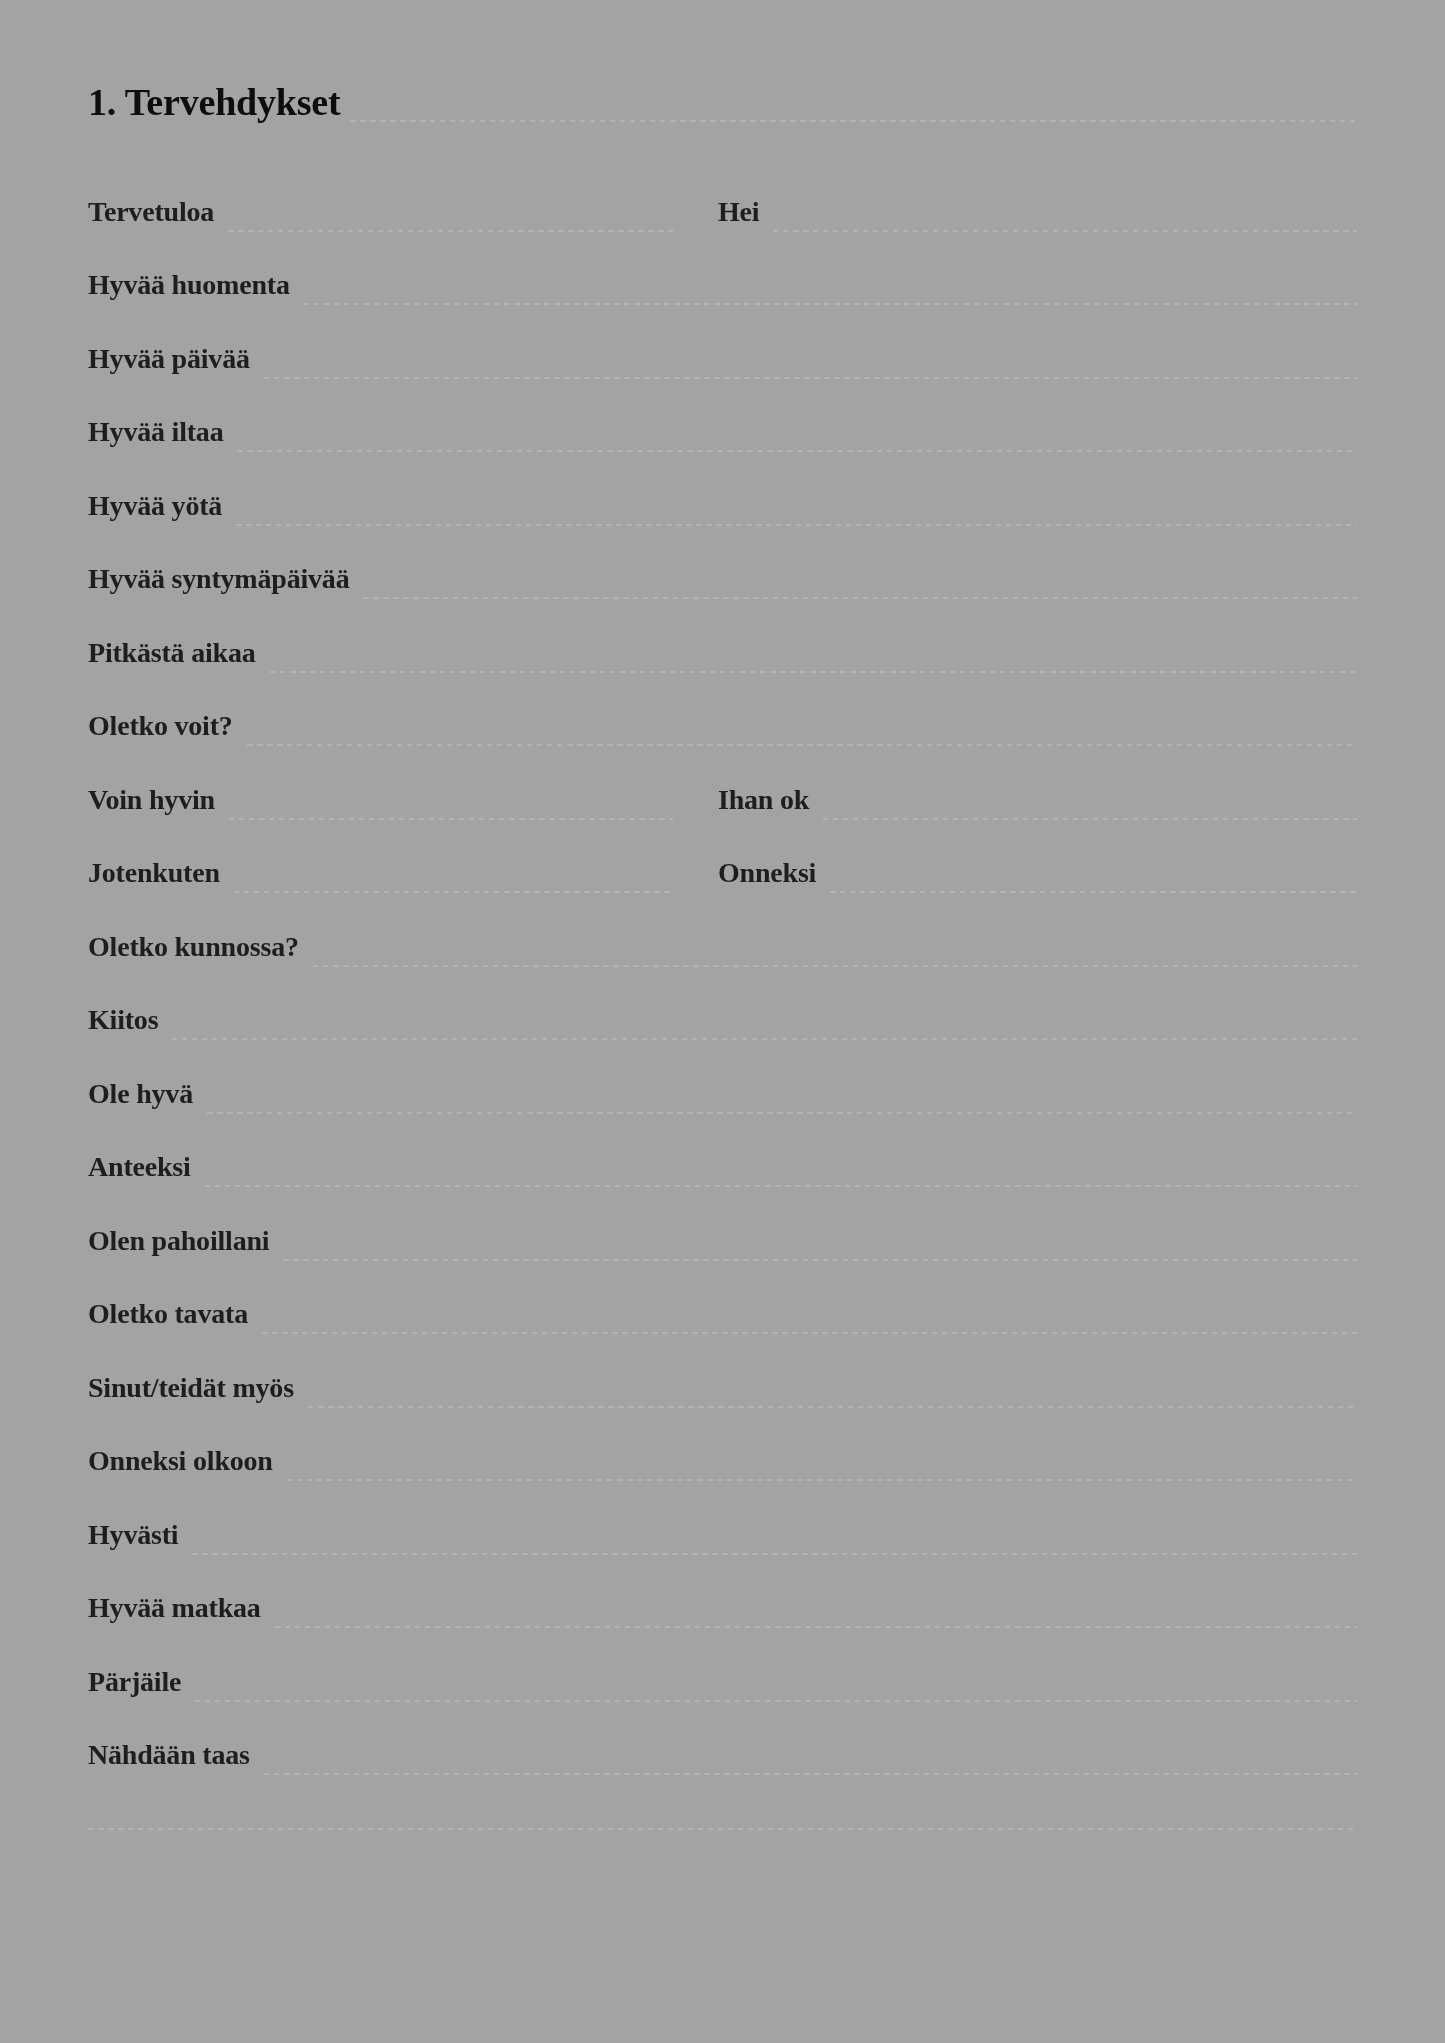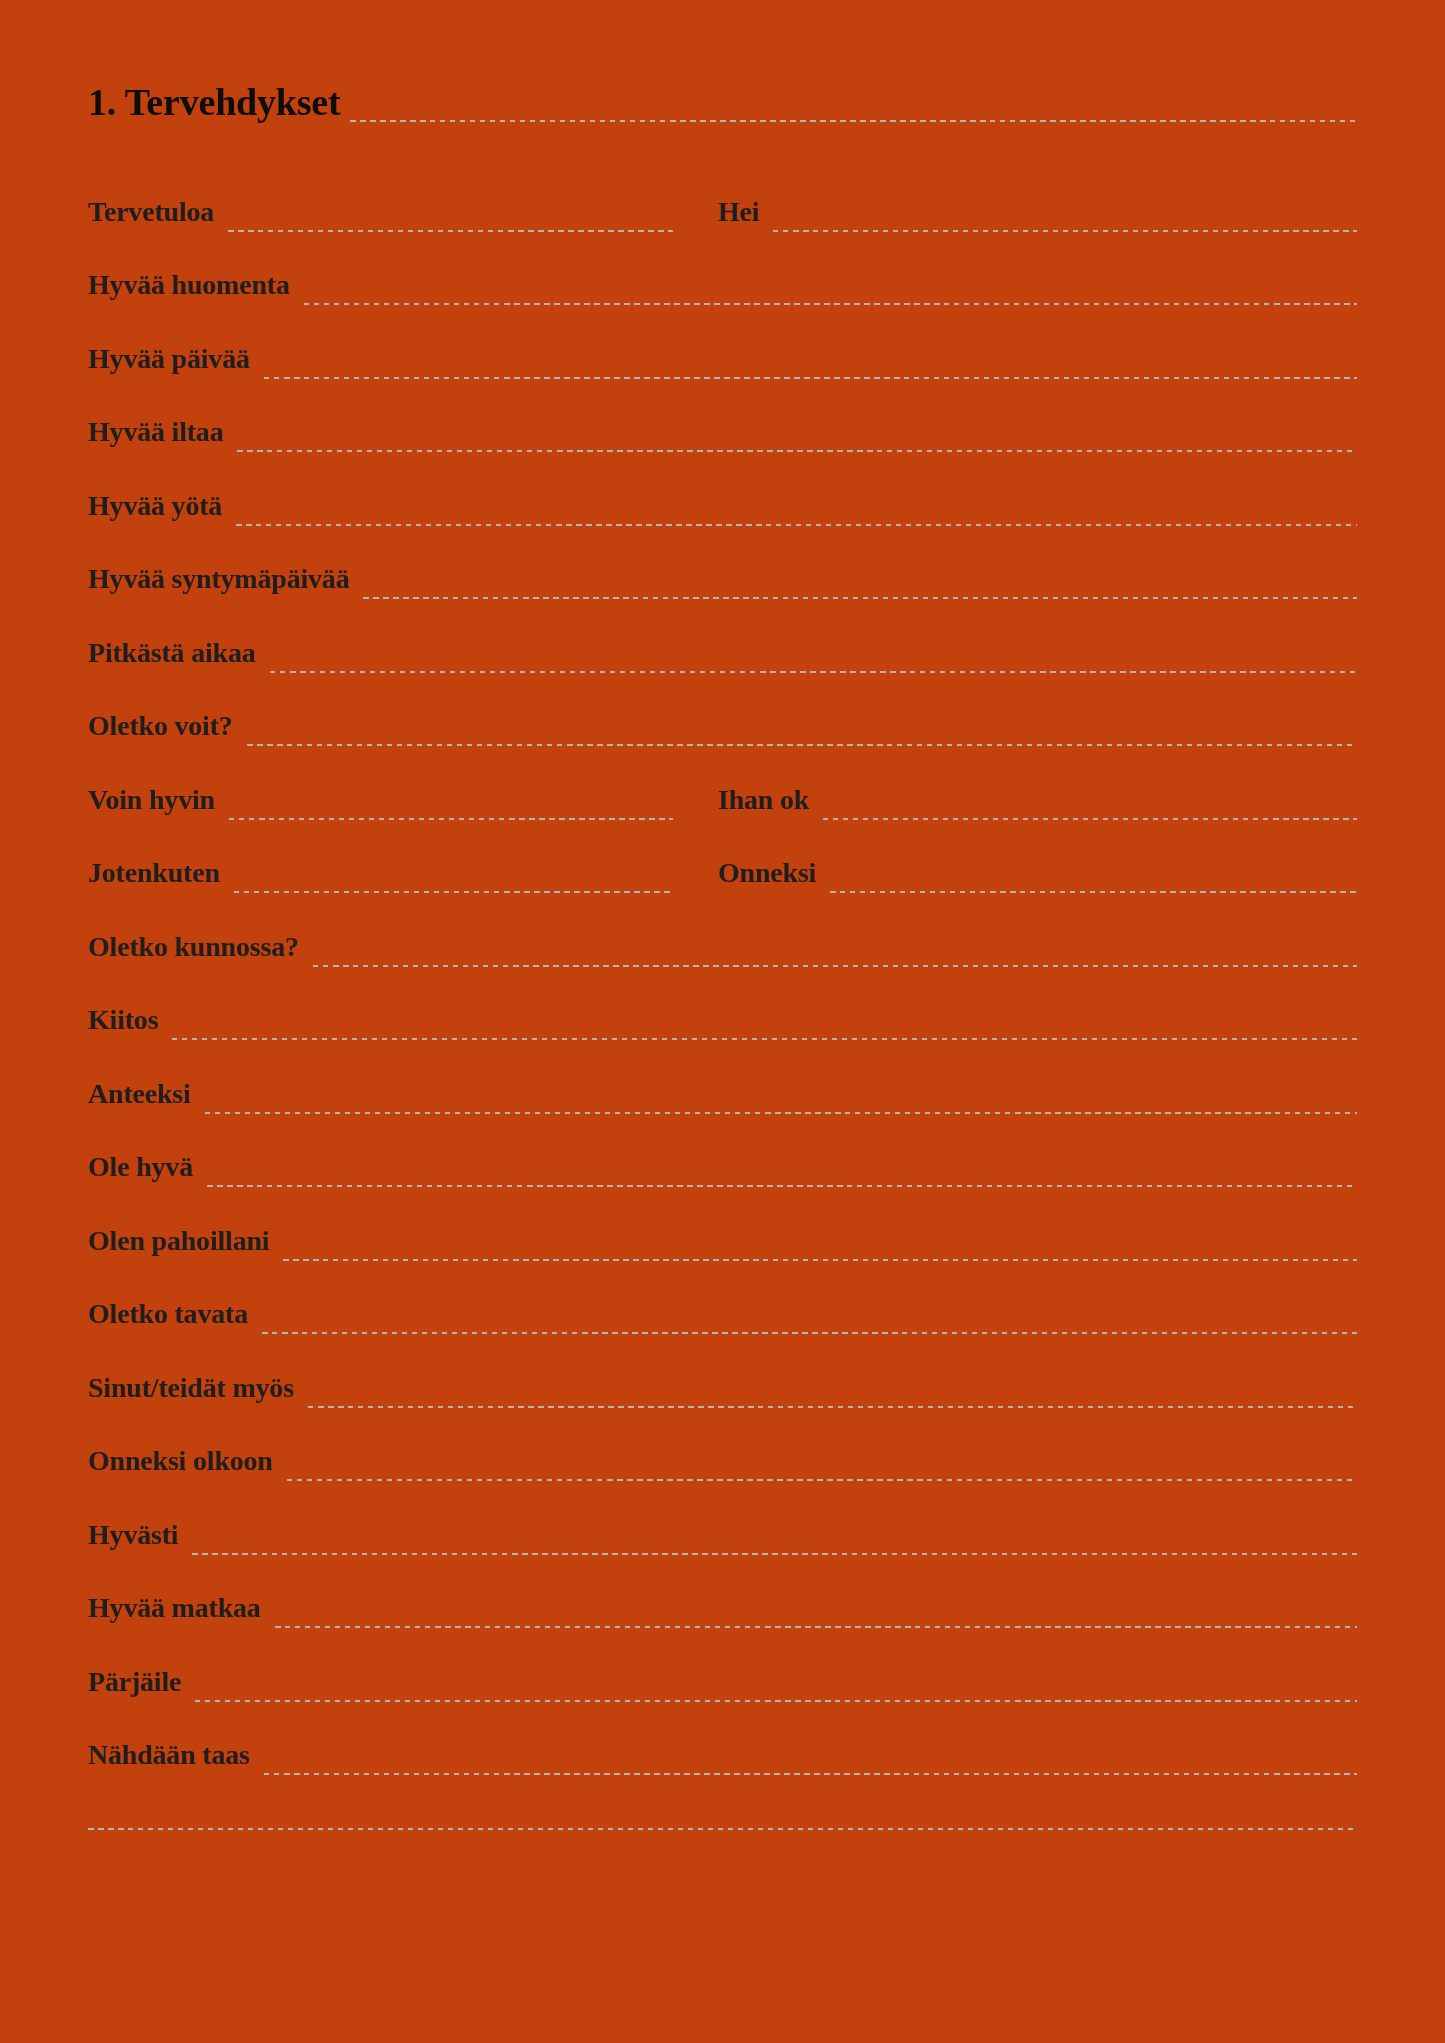--- a/index.html
+++ b/index.html
@@ -12,21 +12,21 @@
     height: 2043px;
     font-family: "Liberation Serif", "DejaVu Serif", serif;
     color: #1e1e1e;
     overflow: hidden;
   }
   .page {
     box-sizing: border-box;
     width: 1445px;
     height: 2043px;
     padding: 80px 88px 0 88px;
-    background: #c2410c;
+    background: #a3a3a3;
   }
   .title-row {
     display: flex;
     align-items: flex-end;
     height: 44px;
   }
   .title {
     font-size: 38px;
     font-weight: 700;
     line-height: 44px;
@@ -170,32 +170,32 @@
         </div>
       </div>
       <div class="row">
         <div class="cell full">
           <span class="label">Kiitos</span>
           <div class="leader"></div>
         </div>
       </div>
       <div class="row">
         <div class="cell full">
+          <span class="label">Ole hyvä</span>
+          <div class="leader"></div>
+        </div>
+      </div>
+      <div class="row">
+        <div class="cell full">
           <span class="label">Anteeksi</span>
           <div class="leader"></div>
         </div>
       </div>
       <div class="row">
         <div class="cell full">
-          <span class="label">Ole hyvä</span>
-          <div class="leader"></div>
-        </div>
-      </div>
-      <div class="row">
-        <div class="cell full">
           <span class="label">Olen pahoillani</span>
           <div class="leader"></div>
         </div>
       </div>
       <div class="row">
         <div class="cell full">
           <span class="label">Oletko tavata</span>
           <div class="leader"></div>
         </div>
       </div>

